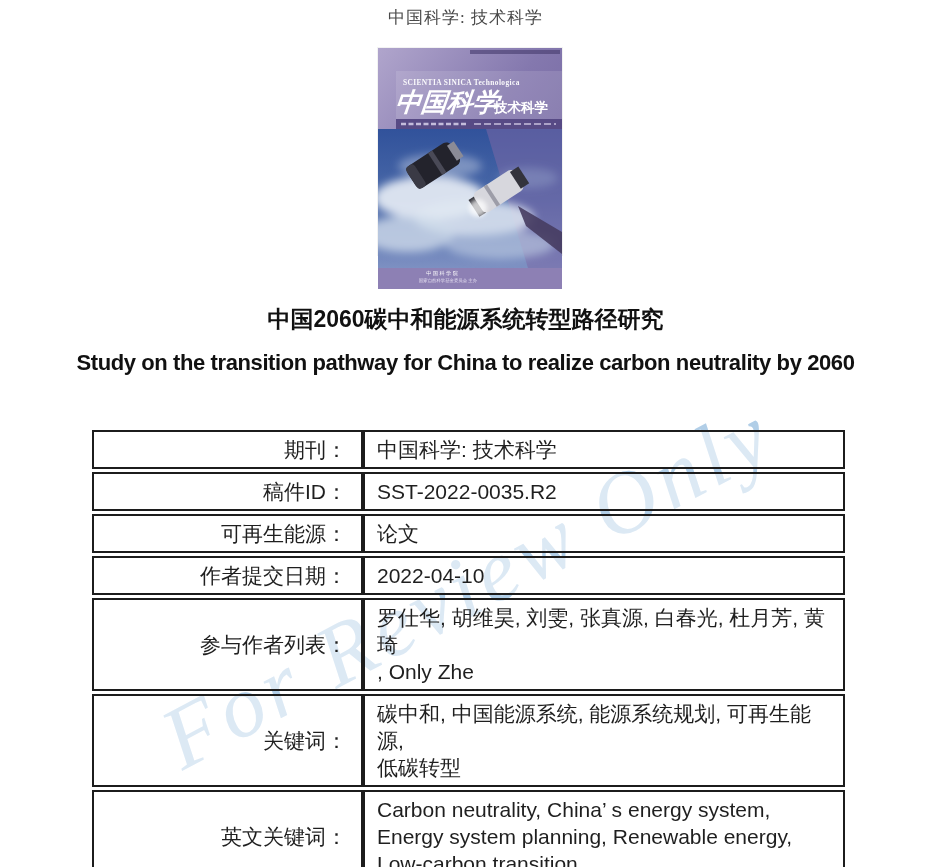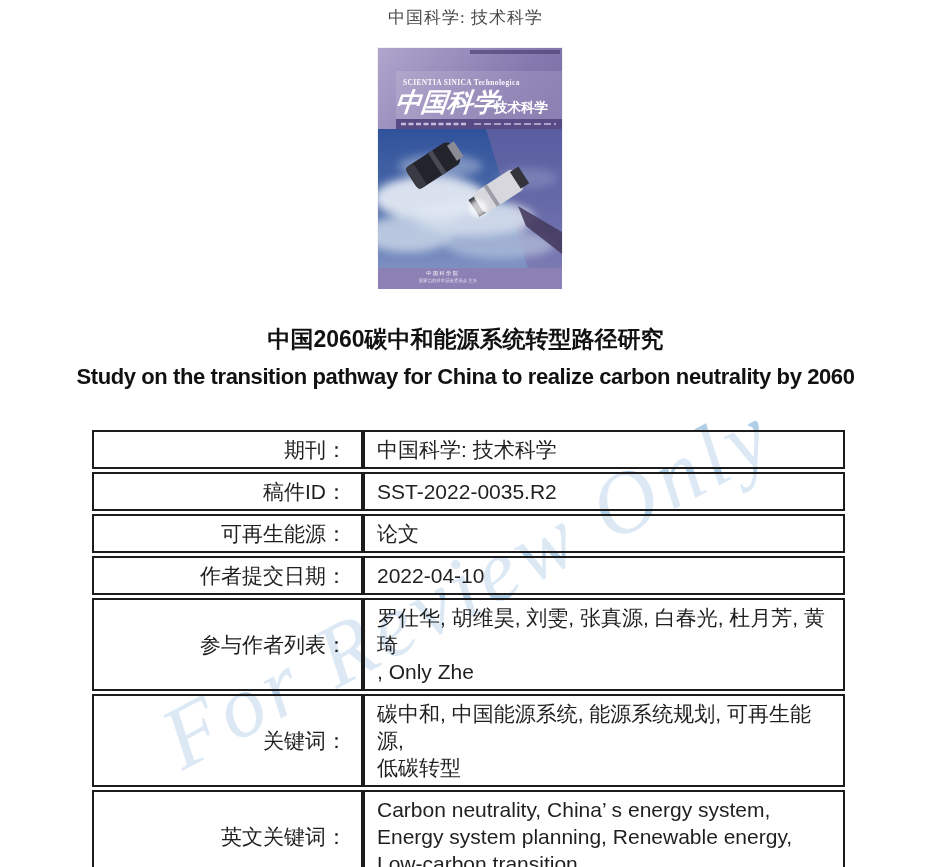--- a/index.html
+++ b/index.html
@@ -16,24 +16,24 @@
   }
   
   .cover{
     position:absolute;left:378px;top:48px;width:184px;height:207px;z-index:2;
     box-shadow:0 0 0 1px rgba(0,0,0,.05);
   }
   .cover svg{display:block;}
   
   .title-zh{
     position:absolute;top:304px;left:0;width:100%;text-align:center;
-    font-size:23px;font-weight:700;color:#111;z-index:2;letter-spacing:0px;margin-top:20px;
+    font-size:23px;font-weight:700;color:#111;z-index:2;letter-spacing:0px;
   }
   .title-en{
-    position:absolute;top:364px;left:0;width:100%;text-align:center;
+    position:absolute;top:350px;left:0;width:100%;text-align:center;
     font-size:22px;font-weight:700;color:#111;z-index:2;letter-spacing:-0.4px;
   }
   
   .watermark{
     position:absolute;left:145px;top:700px;z-index:1;
     transform:rotate(-28deg);transform-origin:0 0;
     font-family:"Liberation Serif", serif;font-style:italic;
     font-size:88px;letter-spacing:5px;white-space:nowrap;
     color:#a9c9e5;opacity:.9;pointer-events:none;user-select:none;
   }

